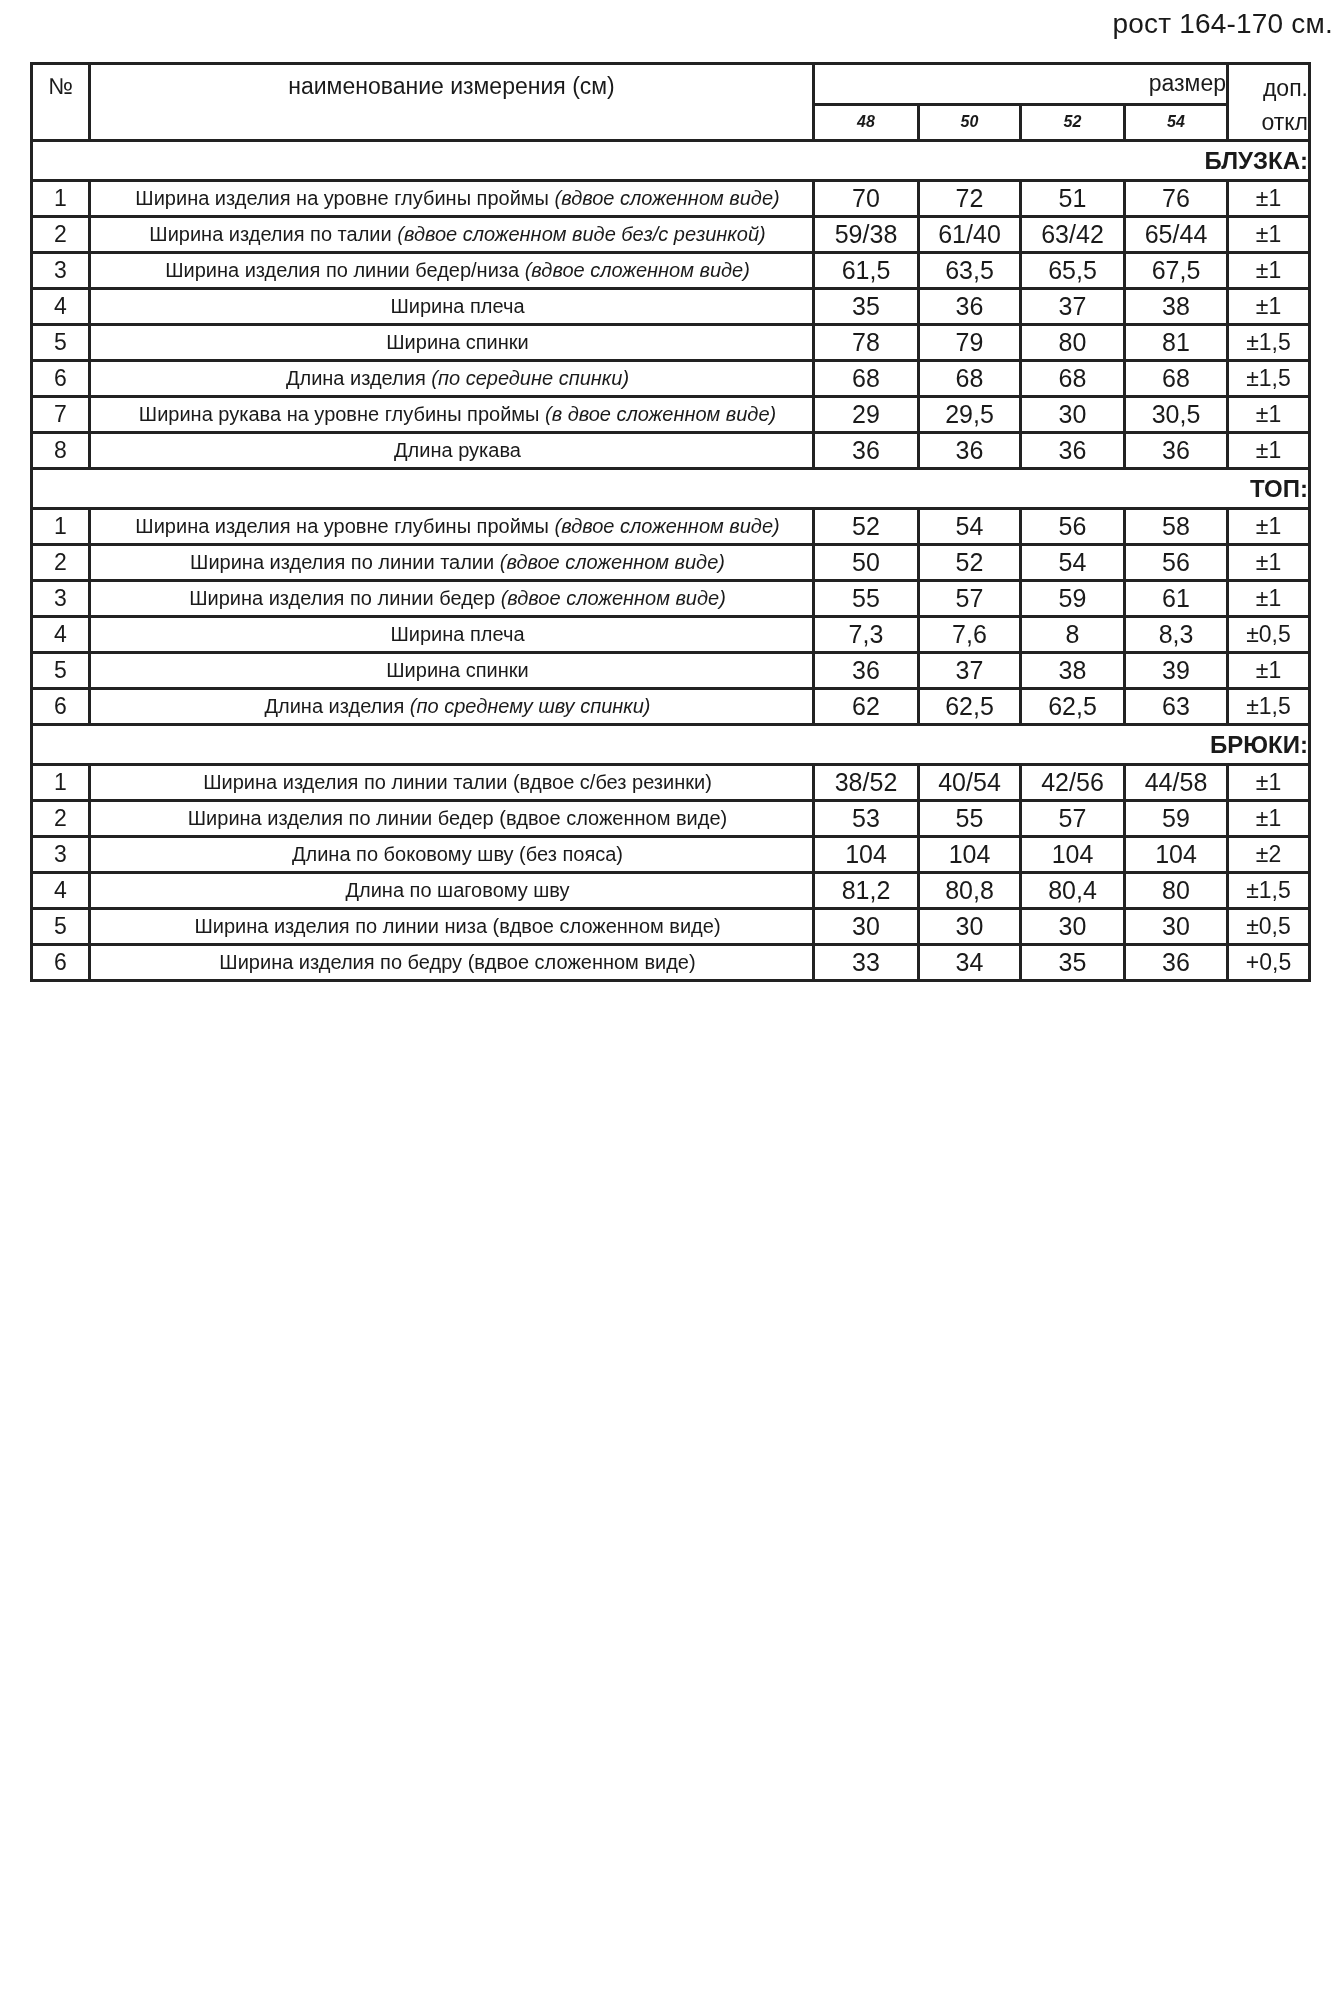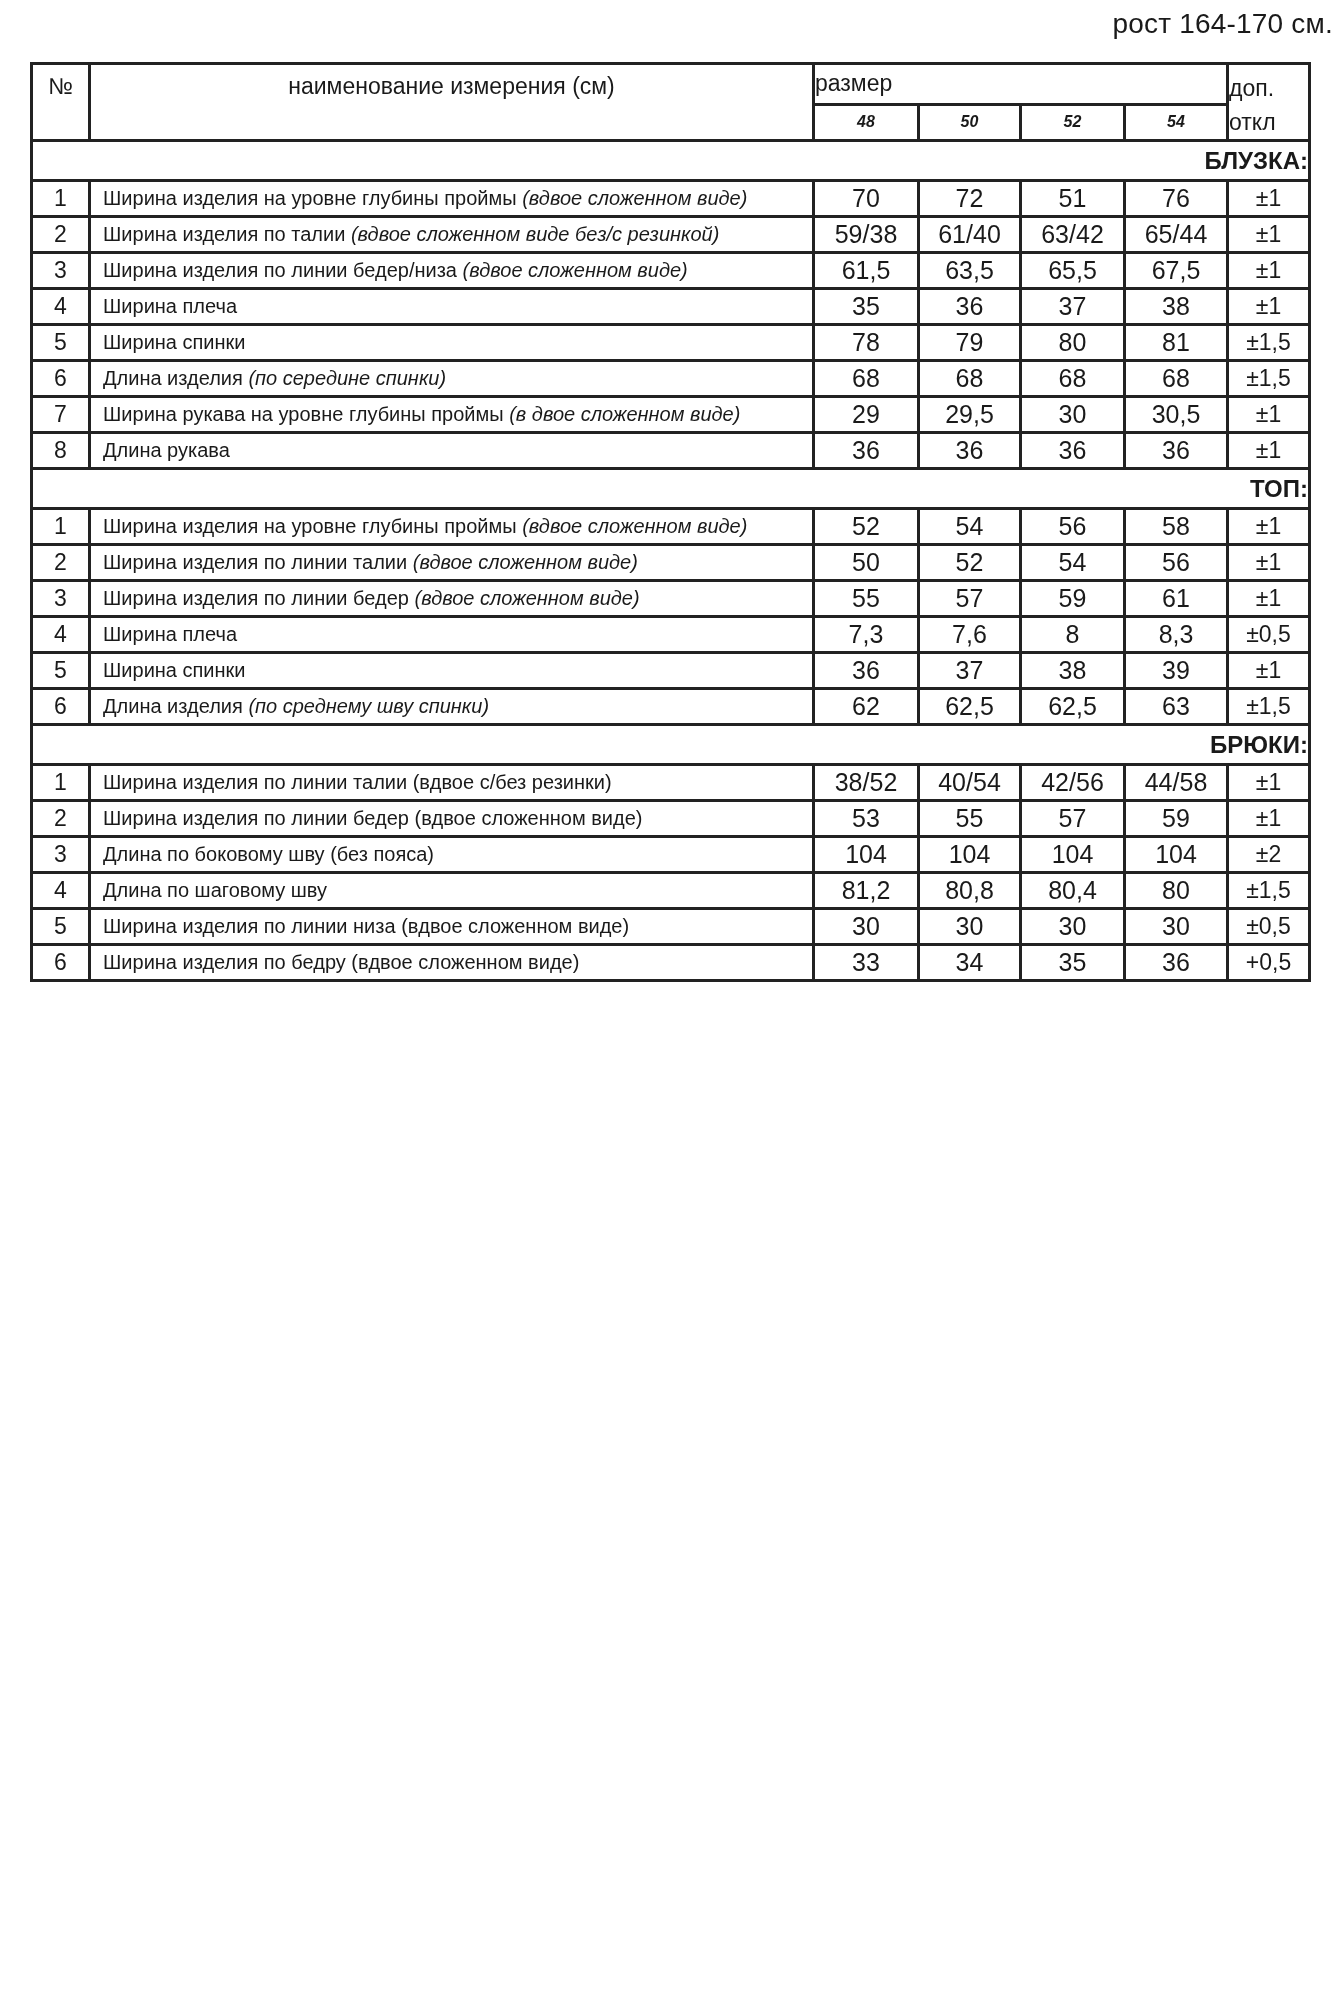--- a/index.html
+++ b/index.html
@@ -43,45 +43,45 @@
   
   tr.hrow1 th { height: 40px; font-weight: 400; font-size: 23px; }
   tr.hrow2 th { height: 36px; font-weight: 700; font-size: 16px; font-style: italic; }
   th.h-num, th.h-name {
     vertical-align: top;
     padding-top: 8px;
     font-weight: 400;
     font-size: 23px;
     text-align: center;
   }
-  th.h-sizegroup { text-align: left; vertical-align: middle; }
+  th.h-sizegroup { text-align: right; vertical-align: middle; }
   th.h-tol {
     vertical-align: top;
-    text-align: left;
+    text-align: right;
     font-weight: 400;
     font-size: 23px;
     padding-top: 6px;
     line-height: 34px;
   }
 
   
   tr.section td {
     height: 40px;
     font-weight: 700;
     font-size: 24px;
     text-align: right;
     padding-left: 13px;
     vertical-align: middle;
   }
 
   
   tr.data td { height: 36px; vertical-align: middle; }
   td.cell-num  { text-align: center; font-size: 23px; }
   td.cell-name {
-    text-align: left;
+    text-align: center;
     padding-left: 12px;
     font-size: 20px;
   }
   td.cell-name .note { font-style: italic; }
   td.cell-val  { text-align: center; font-size: 25px; }
   td.cell-tol  { text-align: center; font-size: 23px; }
 </style>
 </head>
 <body>
 

